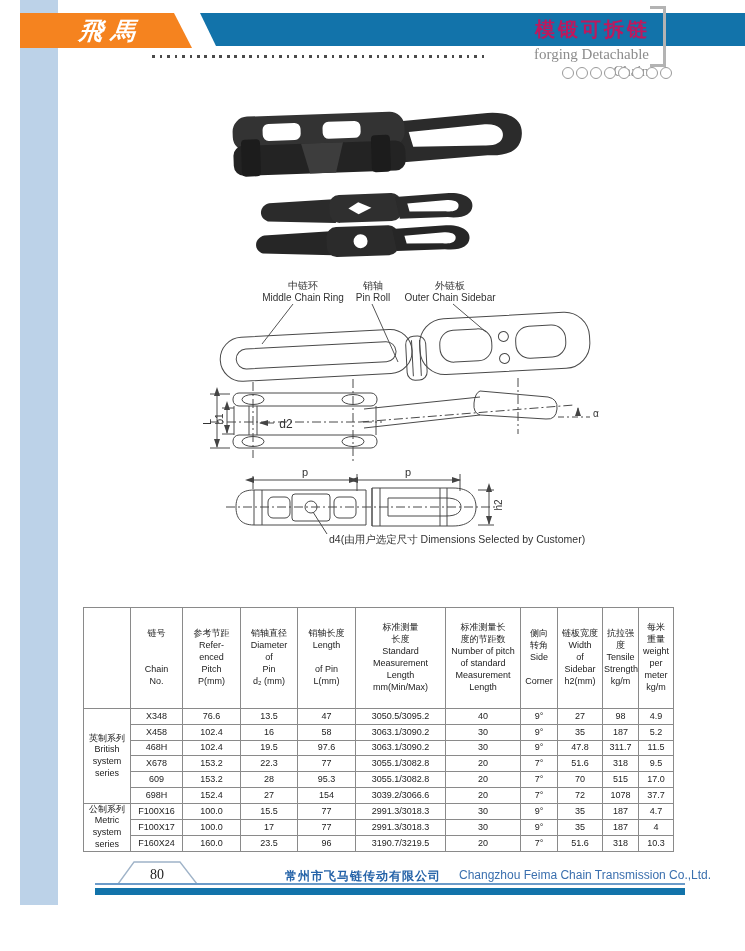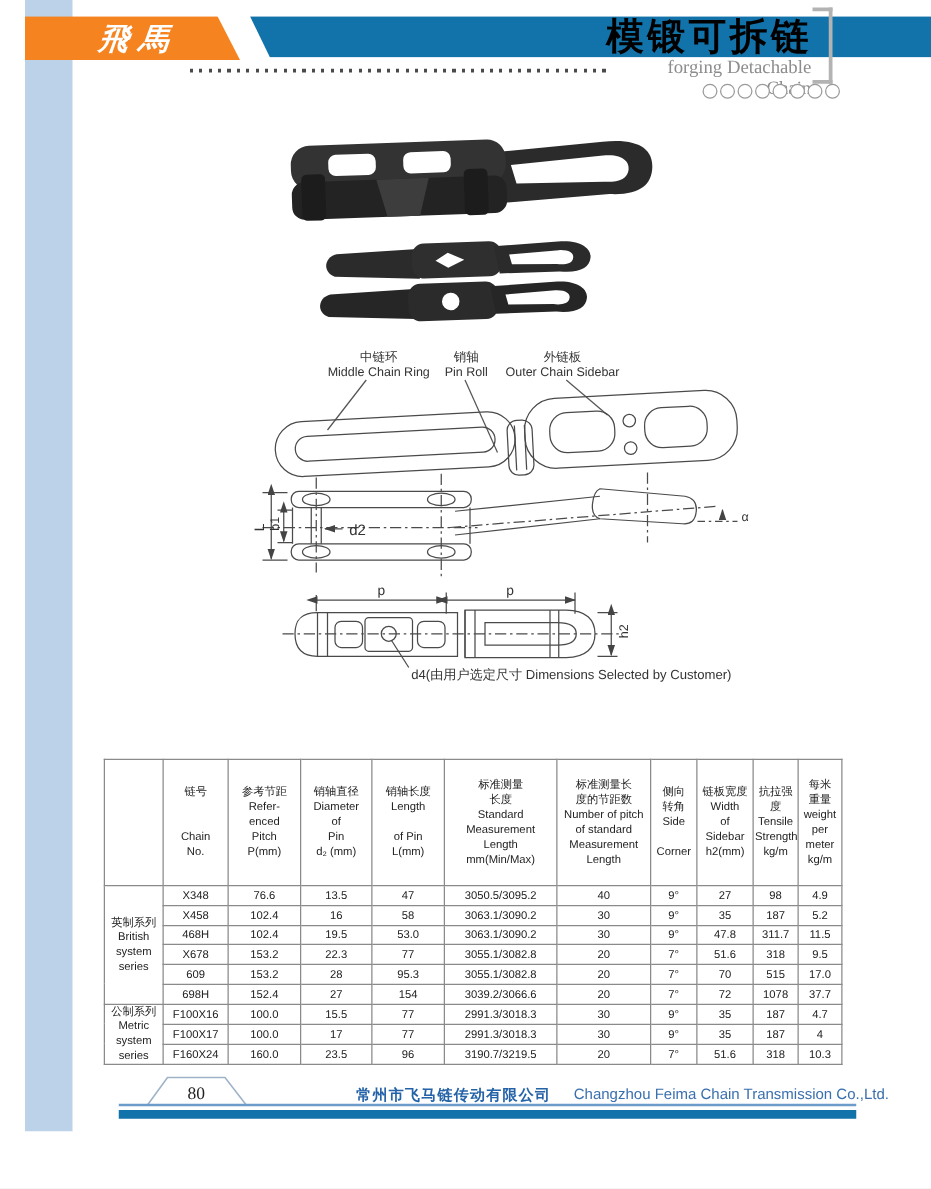--- a/index.html
+++ b/index.html
@@ -11,21 +11,21 @@
   .side-strip{left:20px;top:0;width:38px;height:905px;background:#bcd2e8;}
 
   
   .logo-orange{left:20px;top:13px;width:172px;height:35px;background:#f5831f;
       clip-path:polygon(0 0,calc(100% - 18px) 0,100% 100%,0 100%);
       display:flex;align-items:center;justify-content:center;}
   .logo-orange span{color:#fff;font-family:"Liberation Serif",serif;font-style:italic;
       font-weight:bold;font-size:24px;letter-spacing:8px;transform:skewX(-6deg);padding-left:10px;}
   .blue-banner{left:200px;top:13px;width:545px;height:33px;background:#1273aa;
       clip-path:polygon(0 0,100% 0,100% 100%,16px 100%);}
-  .banner-title{right:95px;top:14px;color:#000000;font-size:30px;font-weight:bold;
+  .banner-title{right:95px;top:14px;color:#be185d;font-size:20px;font-weight:bold;
       letter-spacing:3px;line-height:31px;}
   .bracket{left:650px;top:6px;width:13px;height:55px;border-top:3px solid #b3b3b3;
       border-right:3px solid #b3b3b3;border-bottom:3px solid #b3b3b3;}
   .dotted-line{left:152px;top:55px;width:336px;height:3px;
       background:repeating-linear-gradient(90deg,#4a4a4a 0 2.5px,transparent 2.5px 7.5px);}
   .subtitle-en{left:497px;top:46px;width:152px;text-align:right;color:#8c8c8c;
       font-family:"Liberation Serif",serif;font-size:15px;}
   .decor-circles{left:562px;top:67px;display:flex;gap:2px;}
   .circ{width:10px;height:10px;border:1.5px solid #9a9a9a;border-radius:50%;background:#fff;}
 
@@ -306,21 +306,21 @@
             <td>30</td>
             <td>9°</td>
             <td>35</td>
             <td>187</td>
             <td>5.2</td>
           </tr>
           <tr>
             <td>468H</td>
             <td>102.4</td>
             <td>19.5</td>
-            <td>53.0</td>
+            <td>97.6</td>
             <td>3063.1/3090.2</td>
             <td>30</td>
             <td>9°</td>
             <td>47.8</td>
             <td>311.7</td>
             <td>11.5</td>
           </tr>
           <tr>
             <td>X678</td>
             <td>153.2</td>

